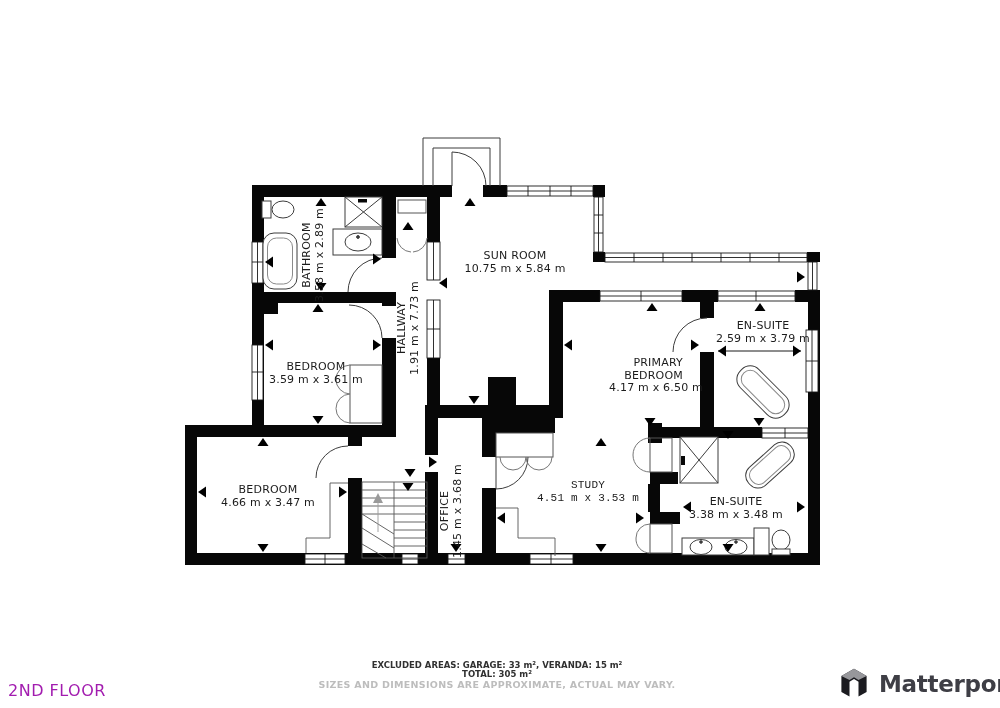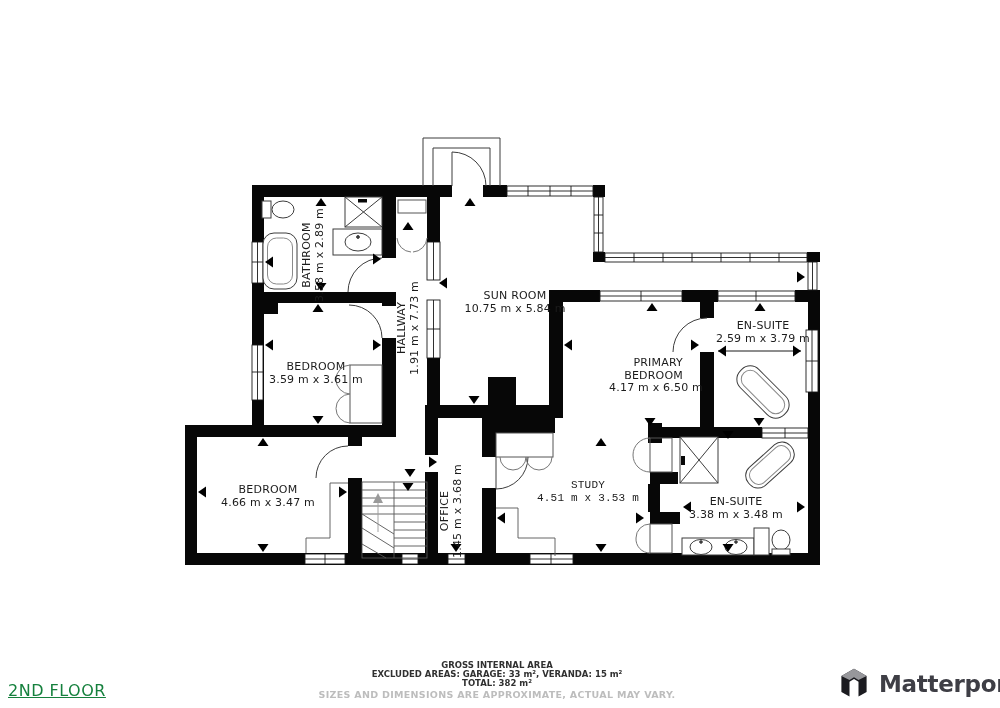--- a/index.html
+++ b/index.html
@@ -10,21 +10,21 @@
       font-size:11px;line-height:12.5px;letter-spacing:.2px;z-index:5;}
   .room-label .rname{display:block;}
   .room-label .rdims{display:block;}
   .vlabel{transform:rotate(-90deg);}
   #footer-block{position:absolute;left:250px;top:661px;width:494px;
       text-align:center;color:#303030;font-size:8.5px;font-weight:bold;
       line-height:9.2px;z-index:5;}
   #footer-disclaimer{color:#bdbdbd;font-size:9.5px;font-weight:bold;
       letter-spacing:.3px;margin-top:1px;text-align:center;}
   #floor-label{position:absolute;left:8px;top:681px;font-size:16px;
-      color:#15803d;letter-spacing:.5px;z-index:5;text-decoration:underline;}
+      color:#a21caf;letter-spacing:.5px;z-index:5;}
   #brand{position:absolute;left:836px;top:666px;display:flex;
       align-items:center;gap:7px;z-index:5;}
   #brand-text{font-size:23px;font-weight:bold;color:#3e3e45;
       letter-spacing:-0.3px;}
 </style>
 </head>
 <body>
 
 <svg id="plan-svg" width="1000" height="708" viewBox="0 0 1000 708">
 
@@ -280,21 +280,21 @@
     <polygon points="726,345.5 726,356.5 718,351" fill="#000" stroke="none"></polygon>
     <polygon points="793,345.5 793,356.5 801,351" fill="#000" stroke="none"></polygon>
   </g>
 </svg>
 
 <div class="room-label vlabel" style="left:254px;top:242px;width:120px;height:26px;">
   <span class="rname">BATHROOM</span>
   <span class="rdims">3.58 m x 2.89 m</span>
 </div>
 
-<div class="room-label" style="left:435px;top:250px;width:160px;margin-top:40px;">
+<div class="room-label" style="left:435px;top:250px;width:160px;">
   <span class="rname">SUN ROOM</span>
   <span class="rdims">10.75 m x 5.84 m</span>
 </div>
 
 <div class="room-label vlabel" style="left:349px;top:315px;width:120px;height:26px;">
   <span class="rname">HALLWAY</span>
   <span class="rdims">1.91 m x 7.73 m</span>
 </div>
 
 <div class="room-label" style="left:236px;top:361px;width:160px;">
@@ -326,23 +326,22 @@
   <span class="rname">STUDY</span>
   <span class="rdims">4.51 m x 3.53 m</span>
 </div>
 
 <div class="room-label" style="left:656px;top:496px;width:160px;">
   <span class="rname">EN-SUITE</span>
   <span class="rdims">3.38 m x 3.48 m</span>
 </div>
 
 <div id="footer-block">
-  <div>GROSS INTERNAL AREA</div>
   <div>EXCLUDED AREAS: GARAGE: 33 m², VERANDA: 15 m²</div>
-  <div>TOTAL: 382 m²</div>
+  <div>TOTAL: 305 m²</div>
   <div id="footer-disclaimer">SIZES AND DIMENSIONS ARE APPROXIMATE, ACTUAL MAY VARY.</div>
 </div>
 
 <div id="floor-label">2ND FLOOR</div>
 
 <div id="brand">
   <svg width="36" height="36" viewBox="0 0 40 40">
     <path d="M6,11 L20,3 L34,11 L34,29 L25,34 L25,17.5 L20,14.5 L15,17.5 L15,34 L6,29 Z" fill="#1b1b20"></path>
     <path d="M6,11 L20,3 L34,11 L25,15.5 L20,12.5 L15,15.5 Z" fill="#97979b"></path>
   </svg>

